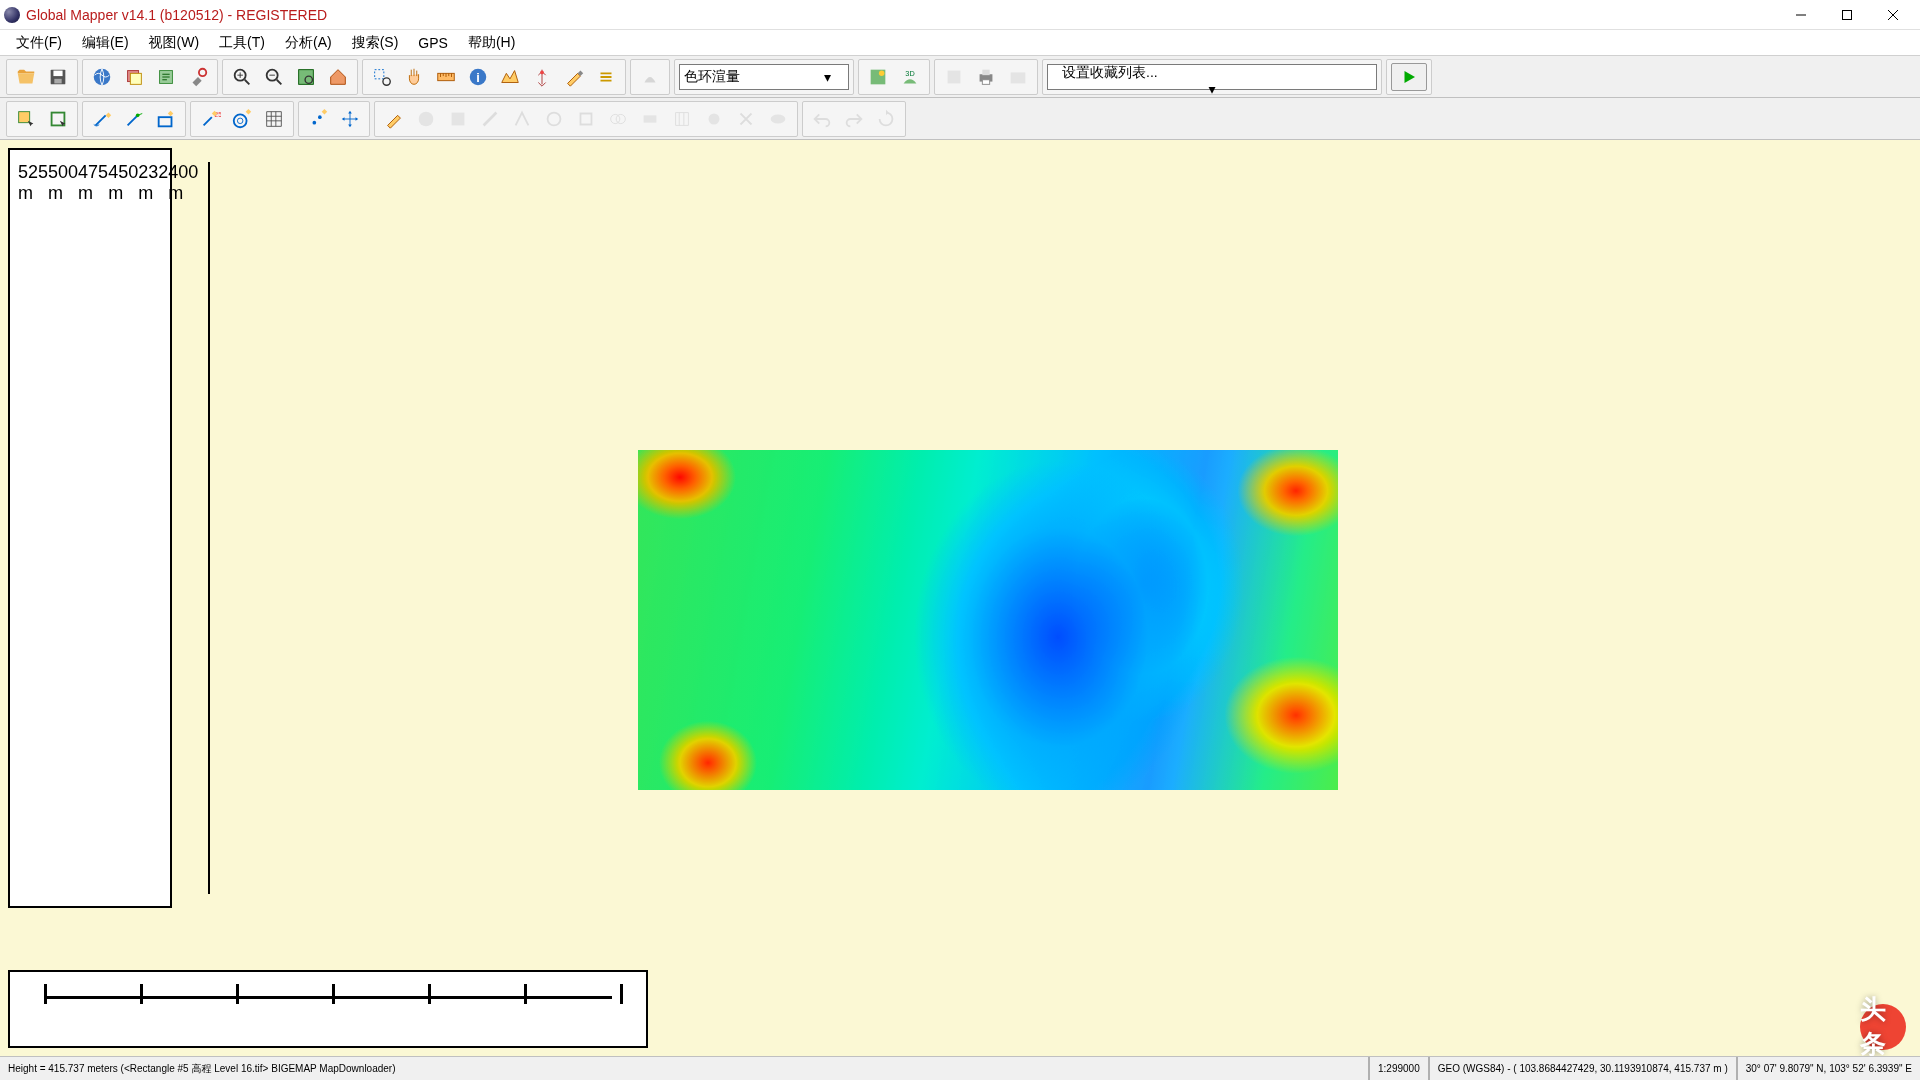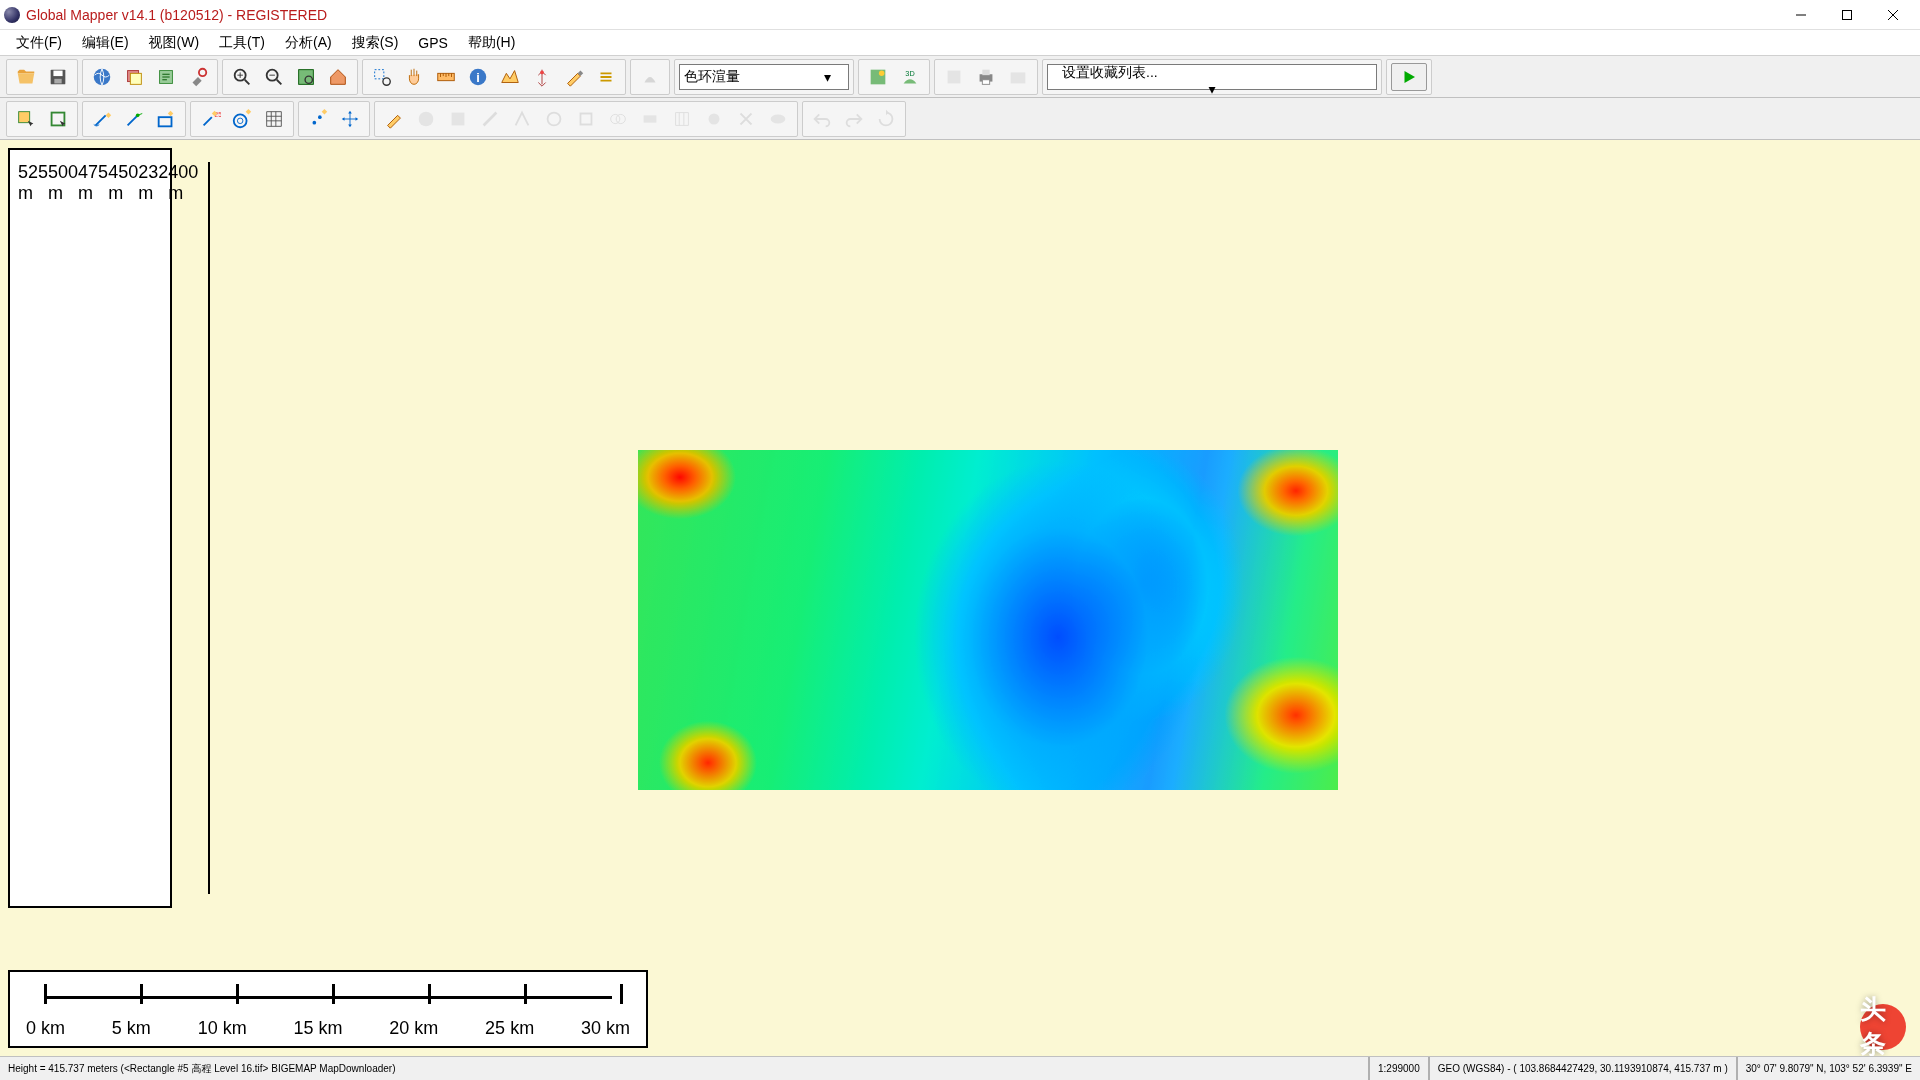--- a/index.html
+++ b/index.html
@@ -463,29 +463,20 @@
     <div class="scaleline">
       <div class="main"></div>
       <div class="tick" style="left:18px"></div>
       <div class="tick" style="left:114px"></div>
       <div class="tick" style="left:210px"></div>
       <div class="tick" style="left:306px"></div>
       <div class="tick" style="left:402px"></div>
       <div class="tick" style="left:498px"></div>
       <div class="tick" style="left:594px"></div>
     </div>
-    <div class="scalelbls">
-      <span>0 km</span>
-      <span>5 km</span>
-      <span>10 km</span>
-      <span>15 km</span>
-      <span>20 km</span>
-      <span>25 km</span>
-      <span>30 km</span>
-    </div>
   </div>
 
   <div class="watermark">
     <div class="wm-logo">头条</div>
   </div>
 </div>
 
 <div class="statusbar">
   <div class="seg">Height = 415.737 meters (&lt;Rectangle #5 高程 Level 16.tif&gt; BIGEMAP MapDownloader)</div>
   <div class="seg">1:299000</div>

